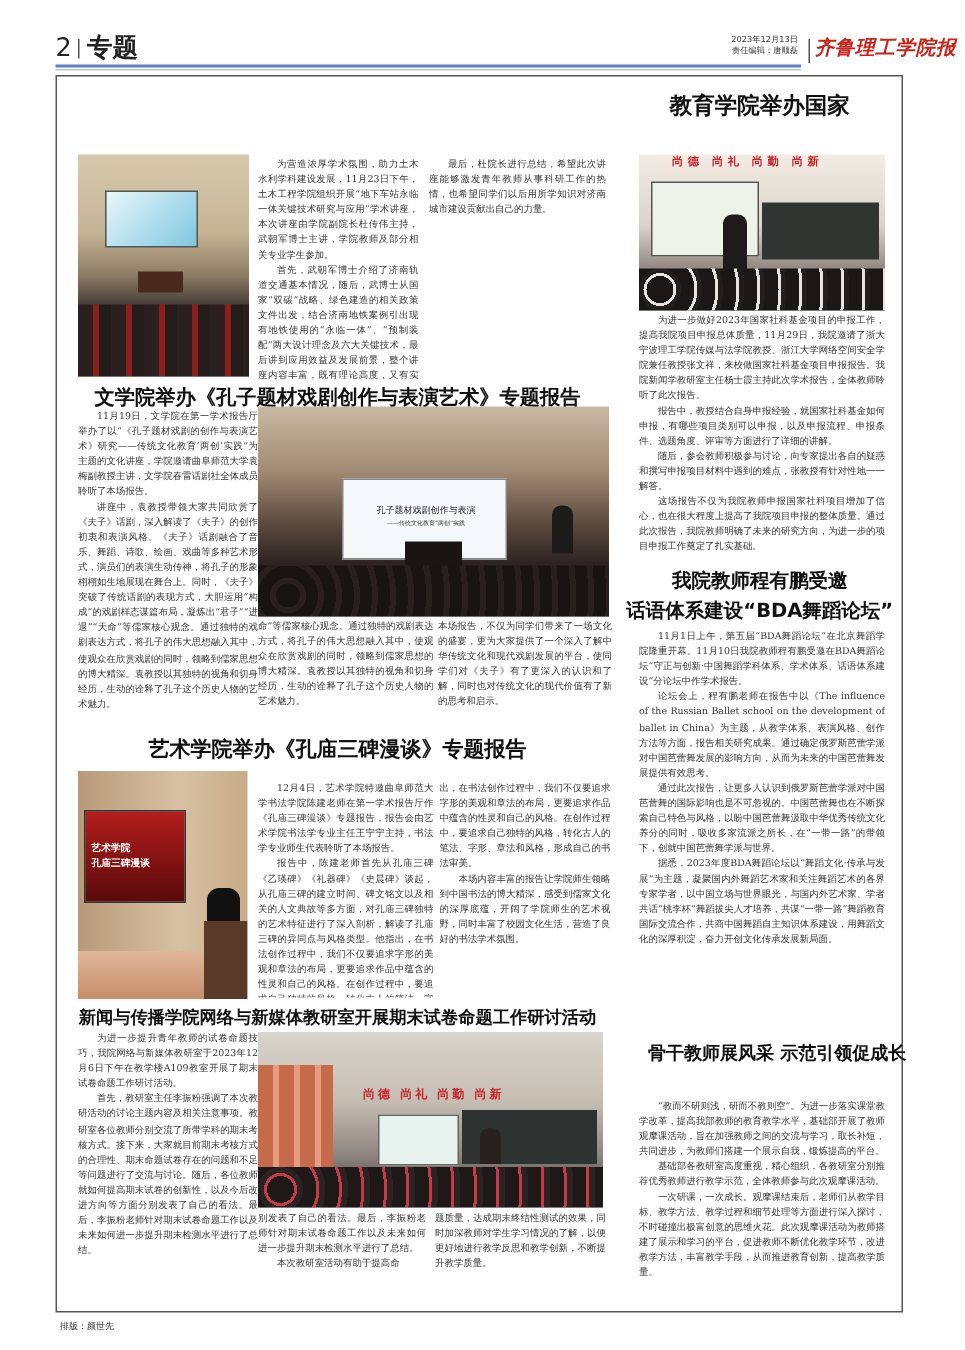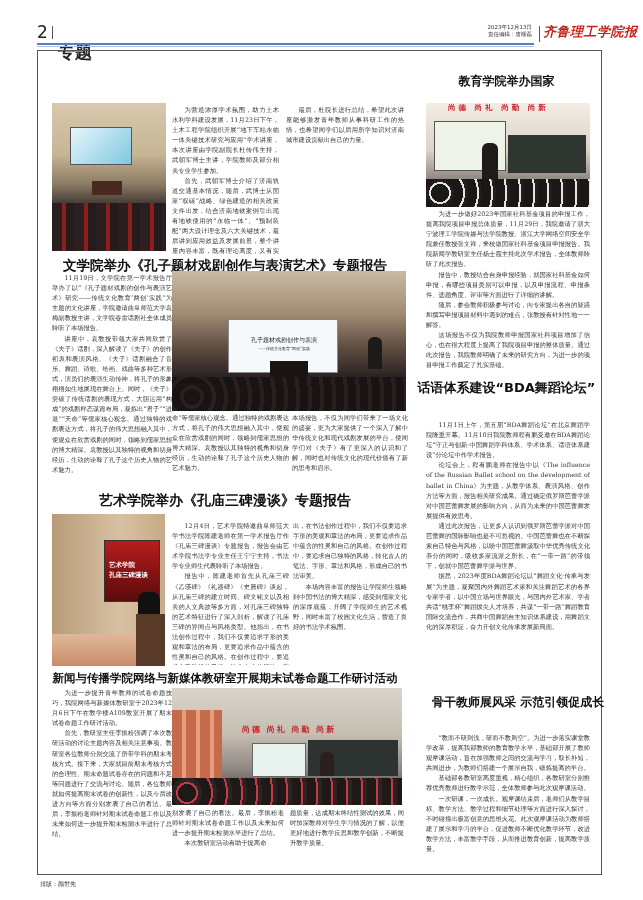--- a/index.html
+++ b/index.html
@@ -3,21 +3,21 @@
 <meta charset="utf-8">
 <style>
   * { box-sizing: border-box; margin: 0; padding: 0; }
   html, body { width: 643px; height: 900px; background: #ffffff; overflow: hidden; }
   body { position: relative; font-family: "DejaVu Serif", "Liberation Serif", serif; color: #222; }
 
   
   .masthead { position: absolute; left: 37px; top: 22px; width: 565px; height: 22px; }
   .page-num { position: absolute; left: 0; top: 0; font-family: "DejaVu Sans", sans-serif; font-size: 17px; color: #222; line-height: 20px; }
   .page-sep { position: absolute; left: 15px; top: 4px; width: 1px; height: 13px; background: #555; }
-  .section-name { position: absolute; left: 21px; top: 0; font-family: "DejaVu Sans", sans-serif; font-size: 17px; font-weight: bold; color: #222; line-height: 20px; margin-top: 20px; }
+  .section-name { position: absolute; left: 21px; top: 0; font-family: "DejaVu Sans", sans-serif; font-size: 17px; font-weight: bold; color: #222; line-height: 20px; }
   .rule-blue { position: absolute; left: 0; top: 21px; width: 497px; height: 2px; background: #5a7fc2; }
   .rule-thin { position: absolute; left: 0; top: 24px; width: 497px; height: 1px; background: #b0c1e0; }
   .meta { position: absolute; right: 70px; top: 2px; text-align: right; font-family: "DejaVu Sans", sans-serif; font-size: 5.5px; line-height: 7px; color: #333; }
   .logo-sep { position: absolute; left: 502px; top: 4px; width: 1px; height: 16px; background: #555; }
   .logo { position: absolute; left: 506px; top: 1px; font-family: "DejaVu Serif", serif; font-style: italic; font-size: 13px; font-weight: bold; color: #c4261d; letter-spacing: 0.5px; white-space: nowrap; }
 
   
   .frame { position: absolute; left: 37px; top: 50px; width: 565px; height: 825px; border: 1px solid #555; }
 
   .headline { position: absolute; font-family: "DejaVu Sans", sans-serif; font-weight: bold; color: #111; text-align: center; white-space: nowrap; }
@@ -81,21 +81,21 @@
   <p style="text-indent:0;">命”等儒家核心观念。通过独特的戏剧表达方式，将孔子的伟大思想融入其中，使观众在欣赏戏剧的同时，领略到儒家思想的博大精深。袁教授以其独特的视角和切身经历，生动的诠释了孔子这个历史人物的艺术魅力。</p>
 </div>
 <div class="body-text" style="left:292px; top:413px; width:116px; height:72px;">
   <p style="text-indent:0;">本场报告，不仅为同学们带来了一场文化的盛宴，更为大家提供了一个深入了解中华传统文化和现代戏剧发展的平台，使同学们对《夫子》有了更深入的认识和了解，同时也对传统文化的现代价值有了新的思考和启示。</p>
 </div>
 
 <div class="headline" style="left:40px; top:491px; width:370px; font-size:14px; line-height:18px;">
   <span>艺术学院举办《孔庙三碑漫谈》专题报告</span>
 </div>
 <div class="photo" style="left:52px; top:514px; width:113px; height:152px; background: linear-gradient(90deg,#b89a7a 0%,#d7c1a2 60%,#c8ab88 100%);">
-  <div style="position:absolute;left:4px;top:26px;width:56px;height:62px;background:linear-gradient(180deg,#b51d1d,#5a0a0a);border:1px solid #333;margin-left:48px;">
+  <div style="position:absolute;left:4px;top:26px;width:68px;height:62px;background:linear-gradient(180deg,#b51d1d,#5a0a0a);border:1px solid #333;">
     <div style="position:absolute;left:4px;top:20px;font-family:'DejaVu Sans',sans-serif;font-size:6.5px;font-weight:bold;color:#fff;">艺术学院</div>
     <div style="position:absolute;left:4px;top:30px;font-family:'DejaVu Sans',sans-serif;font-size:6.5px;font-weight:bold;color:#fff;">孔庙三碑漫谈</div>
   </div>
   <div style="position:absolute;left:86px;top:78px;width:22px;height:28px;background:#111;border-radius:8px 8px 0 0;"></div>
   <div style="position:absolute;left:84px;top:100px;width:29px;height:52px;background:#5a3a28;"></div>
   <div style="position:absolute;left:0;top:120px;width:84px;height:32px;background:linear-gradient(180deg,#e0b79a,#c88d6a);"></div>
 </div>
 <div class="body-text" style="left:172px; top:521px; width:117px; height:144px;">
   <p>12月4日，艺术学院特邀曲阜师范大学书法学院陈建老师在第一学术报告厅作《孔庙三碑漫谈》专题报告，报告会由艺术学院书法学专业主任王宁宁主持，书法学专业师生代表聆听了本场报告。</p>
   <p>报告中，陈建老师首先从孔庙三碑《乙瑛碑》《礼器碑》《史晨碑》谈起，从孔庙三碑的建立时间、碑文铭文以及相关的人文典故等多方面，对孔庙三碑独特的艺术特征进行了深入剖析，解读了孔庙三碑的异同点与风格类型。他指出，在书法创作过程中，我们不仅要追求字形的美观和章法的布局，更要追求作品中蕴含的性灵和自己的风格。在创作过程中，要追求自己独特的风格，转化古人的笔法、字形、章法和风格，形成自己的书法审美。</p>
@@ -121,38 +121,39 @@
   <div style="position:absolute;left:0;top:90px;width:230px;height:27px;background:repeating-radial-gradient(circle at 15px 15px,#1e1818 0 9px,#c43b45 9px 11px,#2b2323 11px 15px);"></div>
 </div>
 <div class="body-text" style="left:172px; top:808px; width:112px; height:62px;">
   <p style="text-indent:0;">别发表了自己的看法。最后，李振粉老师针对期末试卷命题工作以及未来如何进一步提升期末检测水平进行了总结。</p>
   <p>本次教研室活动有助于提高命</p>
 </div>
 <div class="body-text" style="left:290px; top:808px; width:114px; height:62px;">
   <p style="text-indent:0;">题质量，达成期末终结性测试的效果，同时加深教师对学生学习情况的了解，以便更好地进行教学反思和教学创新，不断提升教学质量。</p>
 </div>
 
-<div class="headline" style="left:414px; top:71px; width:185px; font-size:12px; line-height:20px;">
+<div class="headline" style="left:414px; top:60px; width:185px; font-size:15px; line-height:20px;">
   <div>教育学院举办国家</div>
 </div>
 <div class="photo" style="left:426px; top:103px; width:164px; height:104px; background: linear-gradient(180deg,#f2ece4 0%,#dcd4ca 45%,#8c847c 75%,#2a2424 100%);">
   <div style="position:absolute;left:22px;top:0;font-family:'DejaVu Sans',sans-serif;font-size:7.5px;font-weight:bold;color:#c8232b;letter-spacing:3px;white-space:nowrap;">尚德 尚礼 尚勤 尚新</div>
   <div style="position:absolute;left:8px;top:18px;width:72px;height:50px;background:#eef3ea;border:1px solid #555;"></div>
   <div style="position:absolute;left:82px;top:32px;width:78px;height:38px;background:#2f3531;"></div>
   <div style="position:absolute;left:56px;top:40px;width:16px;height:40px;background:#1f1b1b;border-radius:6px 6px 0 0;"></div>
   <div style="position:absolute;left:0;top:76px;width:164px;height:28px;background:repeating-radial-gradient(circle at 14px 14px,#1c1717 0 9px,#e7e3de 9px 11px,#231d1d 11px 14px);"></div>
 </div>
 <div class="body-text" style="left:426px; top:209px; width:164px; height:169px;">
   <p>为进一步做好2023年国家社科基金项目的申报工作，提高我院项目申报总体质量，11月29日，我院邀请了浙大宁波理工学院传媒与法学院教授、浙江大学网络空间安全学院兼任教授张文祥，来校做国家社科基金项目申报报告。我院新闻学教研室主任杨士霞主持此次学术报告，全体教师聆听了此次报告。</p>
   <p>报告中，教授结合自身申报经验，就国家社科基金如何申报，有哪些项目类别可以申报，以及申报流程、申报条件、选题角度、评审等方面进行了详细的讲解。</p>
   <p>随后，参会教师积极参与讨论，向专家提出各自的疑惑和撰写申报项目材料中遇到的难点，张教授有针对性地一一解答。</p>
   <p>这场报告不仅为我院教师申报国家社科项目增加了信心，也在很大程度上提高了我院项目申报的整体质量。通过此次报告，我院教师明确了未来的研究方向，为进一步的项目申报工作奠定了扎实基础。</p>
 </div>
 
 <div class="headline" style="left:414px; top:378px; width:185px; font-size:13px; line-height:20px;">
+  <div>我院教师程有鹏受邀</div>
   <div>话语体系建设“BDA舞蹈论坛”</div>
 </div>
 <div class="body-text" style="left:426px; top:420px; width:164px; height:270px;">
   <p>11月1日上午，第五届“BDA舞蹈论坛”在北京舞蹈学院隆重开幕。11月10日我院教师程有鹏受邀在BDA舞蹈论坛“守正与创新·中国舞蹈学科体系、学术体系、话语体系建设”分论坛中作学术报告。</p>
   <p>论坛会上，程有鹏老师在报告中以《The influence of the Russian Ballet school on the development of ballet in China》为主题，从教学体系、表演风格、创作方法等方面，报告相关研究成果。通过确定俄罗斯芭蕾学派对中国芭蕾舞发展的影响方向，从而为未来的中国芭蕾舞发展提供有效思考。</p>
   <p>通过此次报告，让更多人认识到俄罗斯芭蕾学派对中国芭蕾舞的国际影响也是不可忽视的。中国芭蕾舞也在不断探索自己特色与风格，以盼中国芭蕾舞汲取中华优秀传统文化养分的同时，吸收多家流派之所长，在“一带一路”的带领下，创就中国芭蕾舞学派与世界。</p>
   <p>据悉，2023年度BDA舞蹈论坛以“舞蹈文化·传承与发展”为主题，凝聚国内外舞蹈艺术家和关注舞蹈艺术的各界专家学者，以中国立场与世界眼光，与国内外艺术家、学者共话“桃李杯”舞蹈拔尖人才培养，共谋“一带一路”舞蹈教育国际交流合作，共商中国舞蹈自主知识体系建设，用舞蹈文化的深厚积淀，奋力开创文化传承发展新局面。</p>
 </div>
 
 <div class="headline" style="left:414px; top:693px; width:188px; font-size:12px; line-height:18px; text-align:left;">

